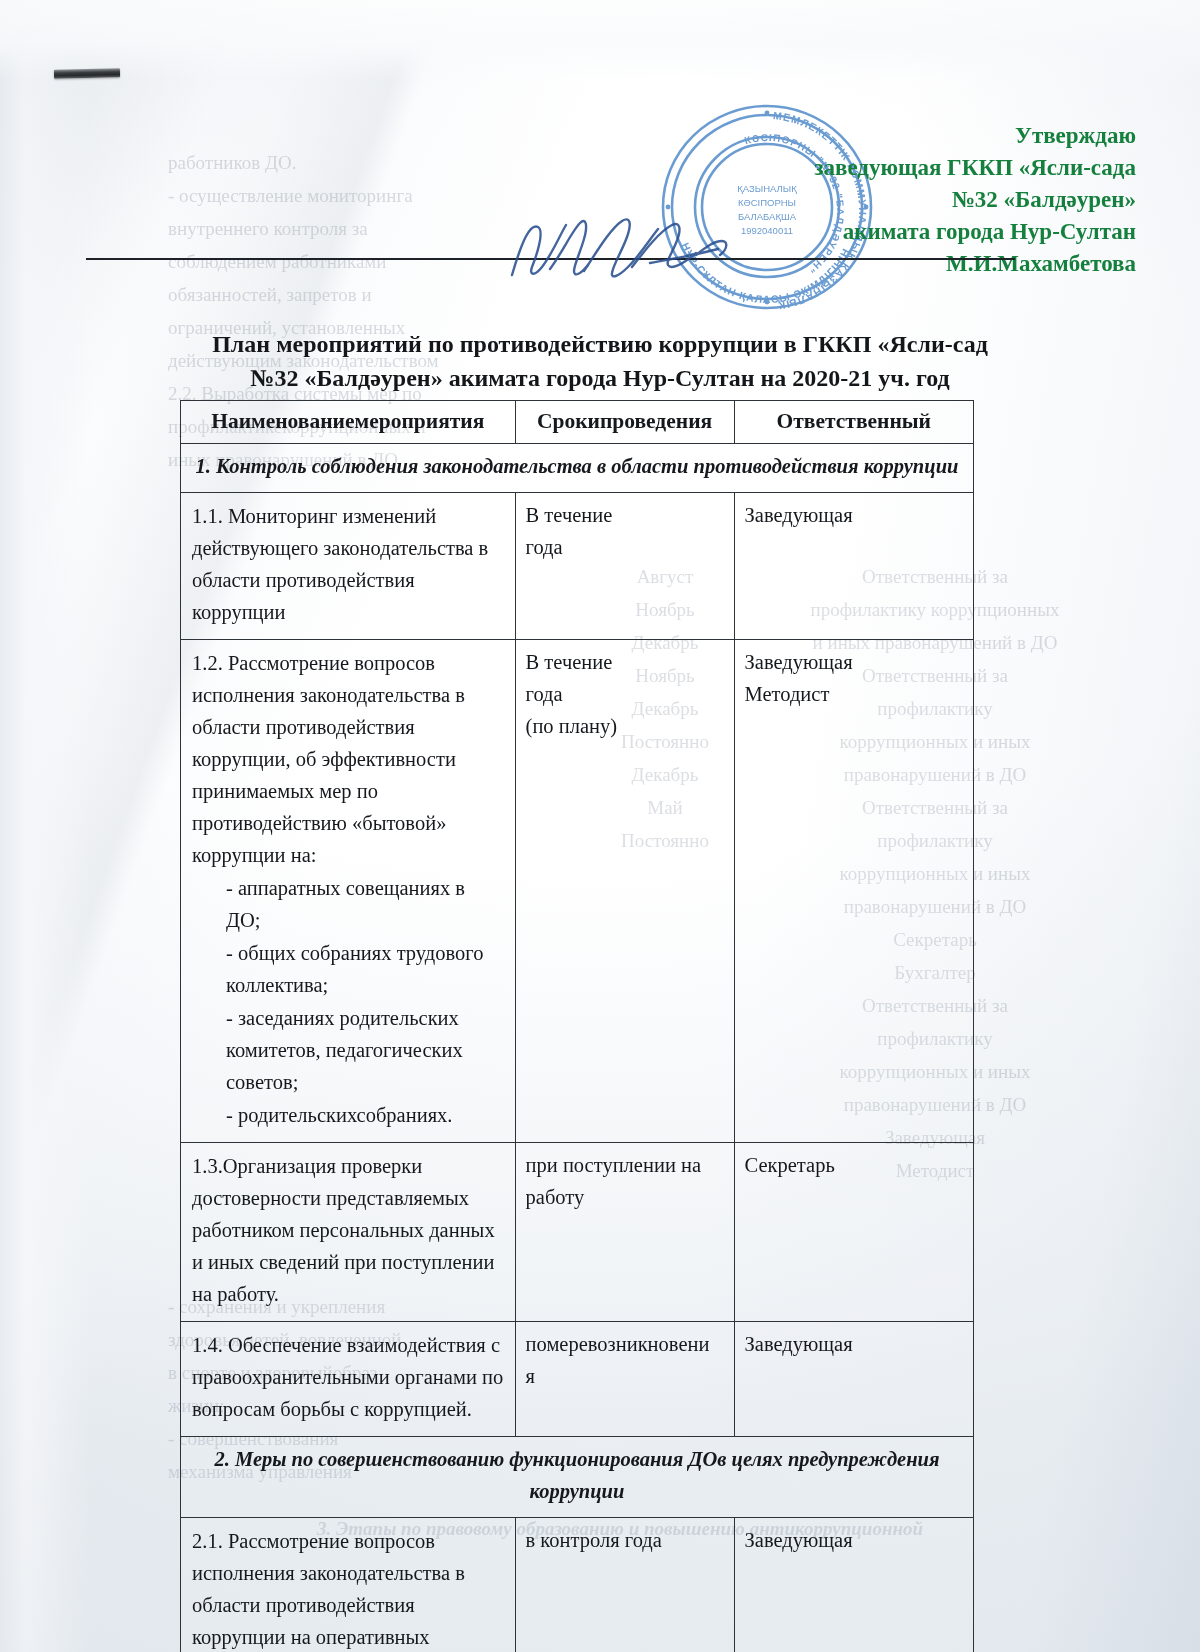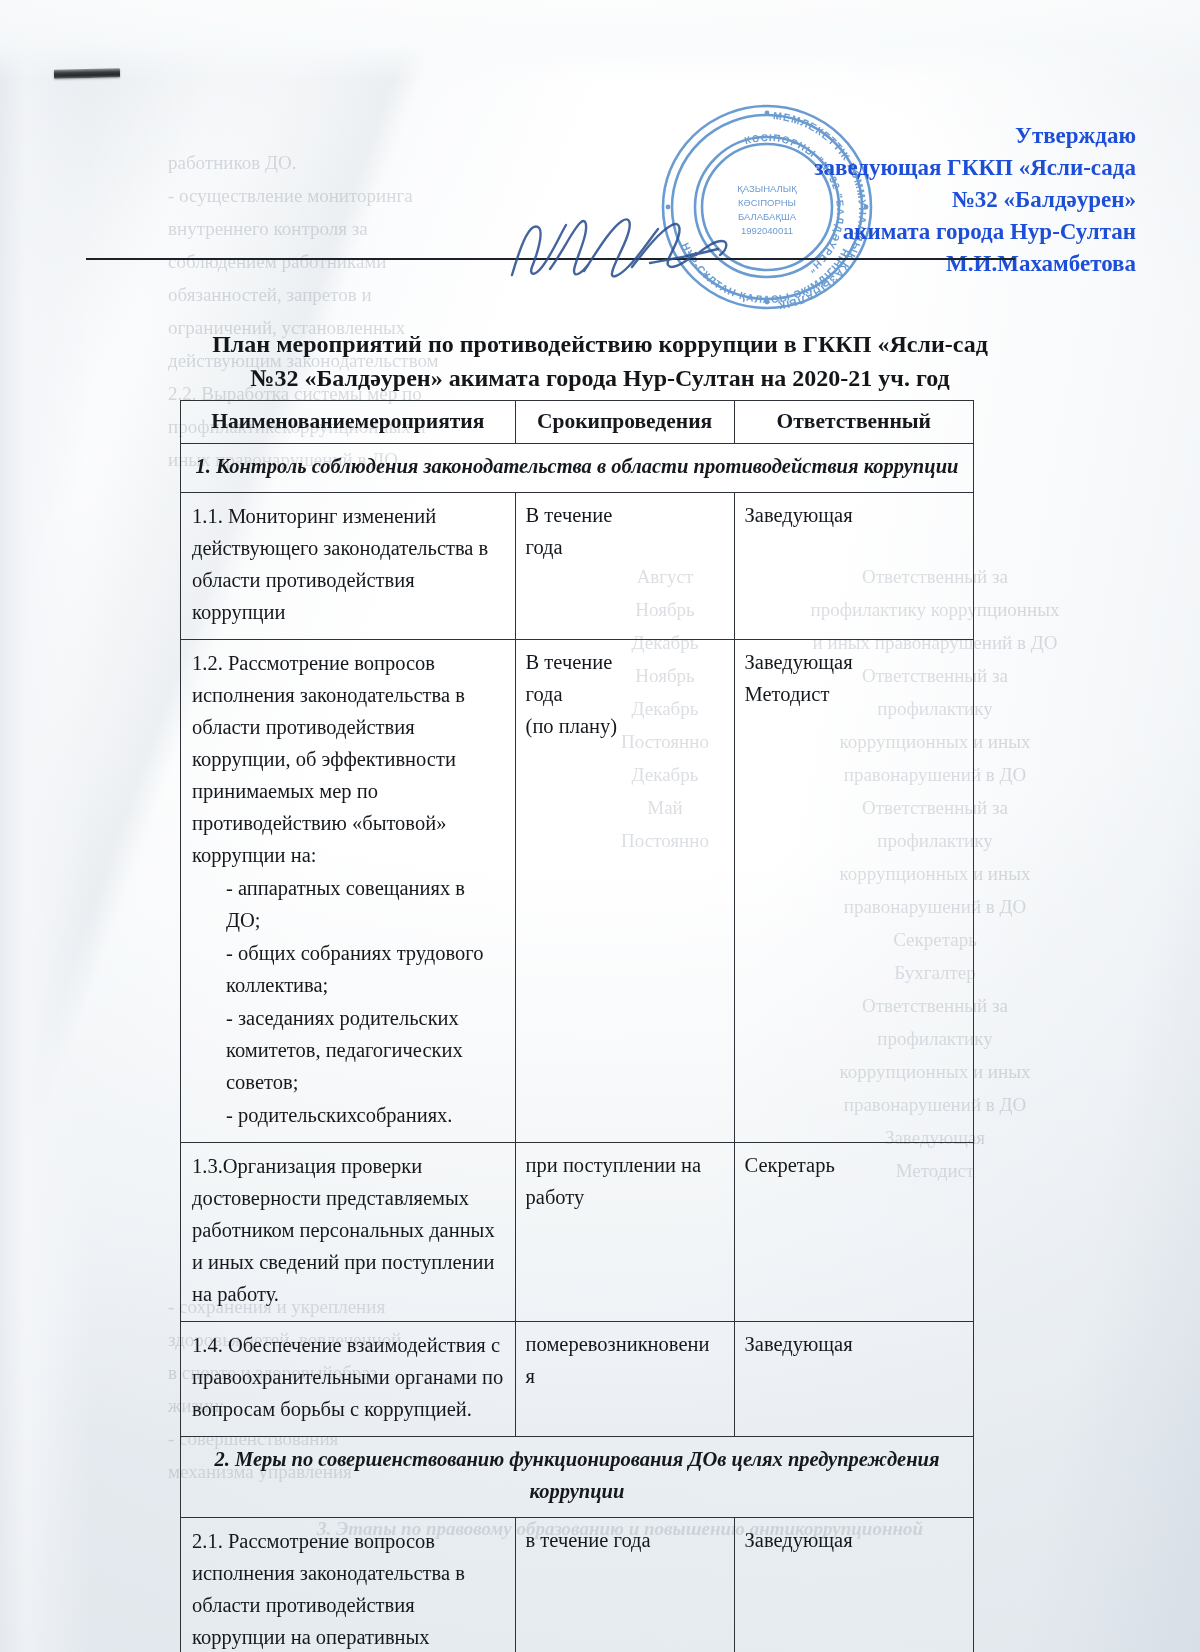--- a/index.html
+++ b/index.html
@@ -63,21 +63,21 @@
   .ghost-italic{ font-style:italic; font-weight:bold; text-align:center; }
 
   
   #approval-block{
     position:absolute; right:64px; top:120px;
     width:460px;
     text-align:right;
     font-weight:bold;
     font-size:23px;
     line-height:32px;
-    color:#1d4ed8;
+    color:#15803d;
     z-index:6;
   }
   #approval-block .ln{display:block; white-space:nowrap;}
   #sig-rule{
     position:absolute; left:86px; right:185px; top:258px;
     height:2px; background:#1d2228; z-index:7;
   }
 
   
   #stamp{
@@ -337,21 +337,21 @@
         </td>
       </tr>
       <tr>
         <td class="section-head" colspan="3">2. Меры по совершенствованию функционирования  ДОв целях предупреждения коррупции</td>
       </tr>
       <tr>
         <td class="cell-name">
           <p>2.1. Рассмотрение вопросов исполнения законодательства в области противодействия коррупции на оперативных совещаниях и на Общих собраниях</p>
         </td>
         <td class="cell-term">
-          <p>в течение года</p>
+          <p>в контроля года</p>
         </td>
         <td class="cell-resp">
           <p>Заведующая</p>
         </td>
       </tr>
     </tbody>
 </table>
 
 <div id="scan-vignette"></div>
 

